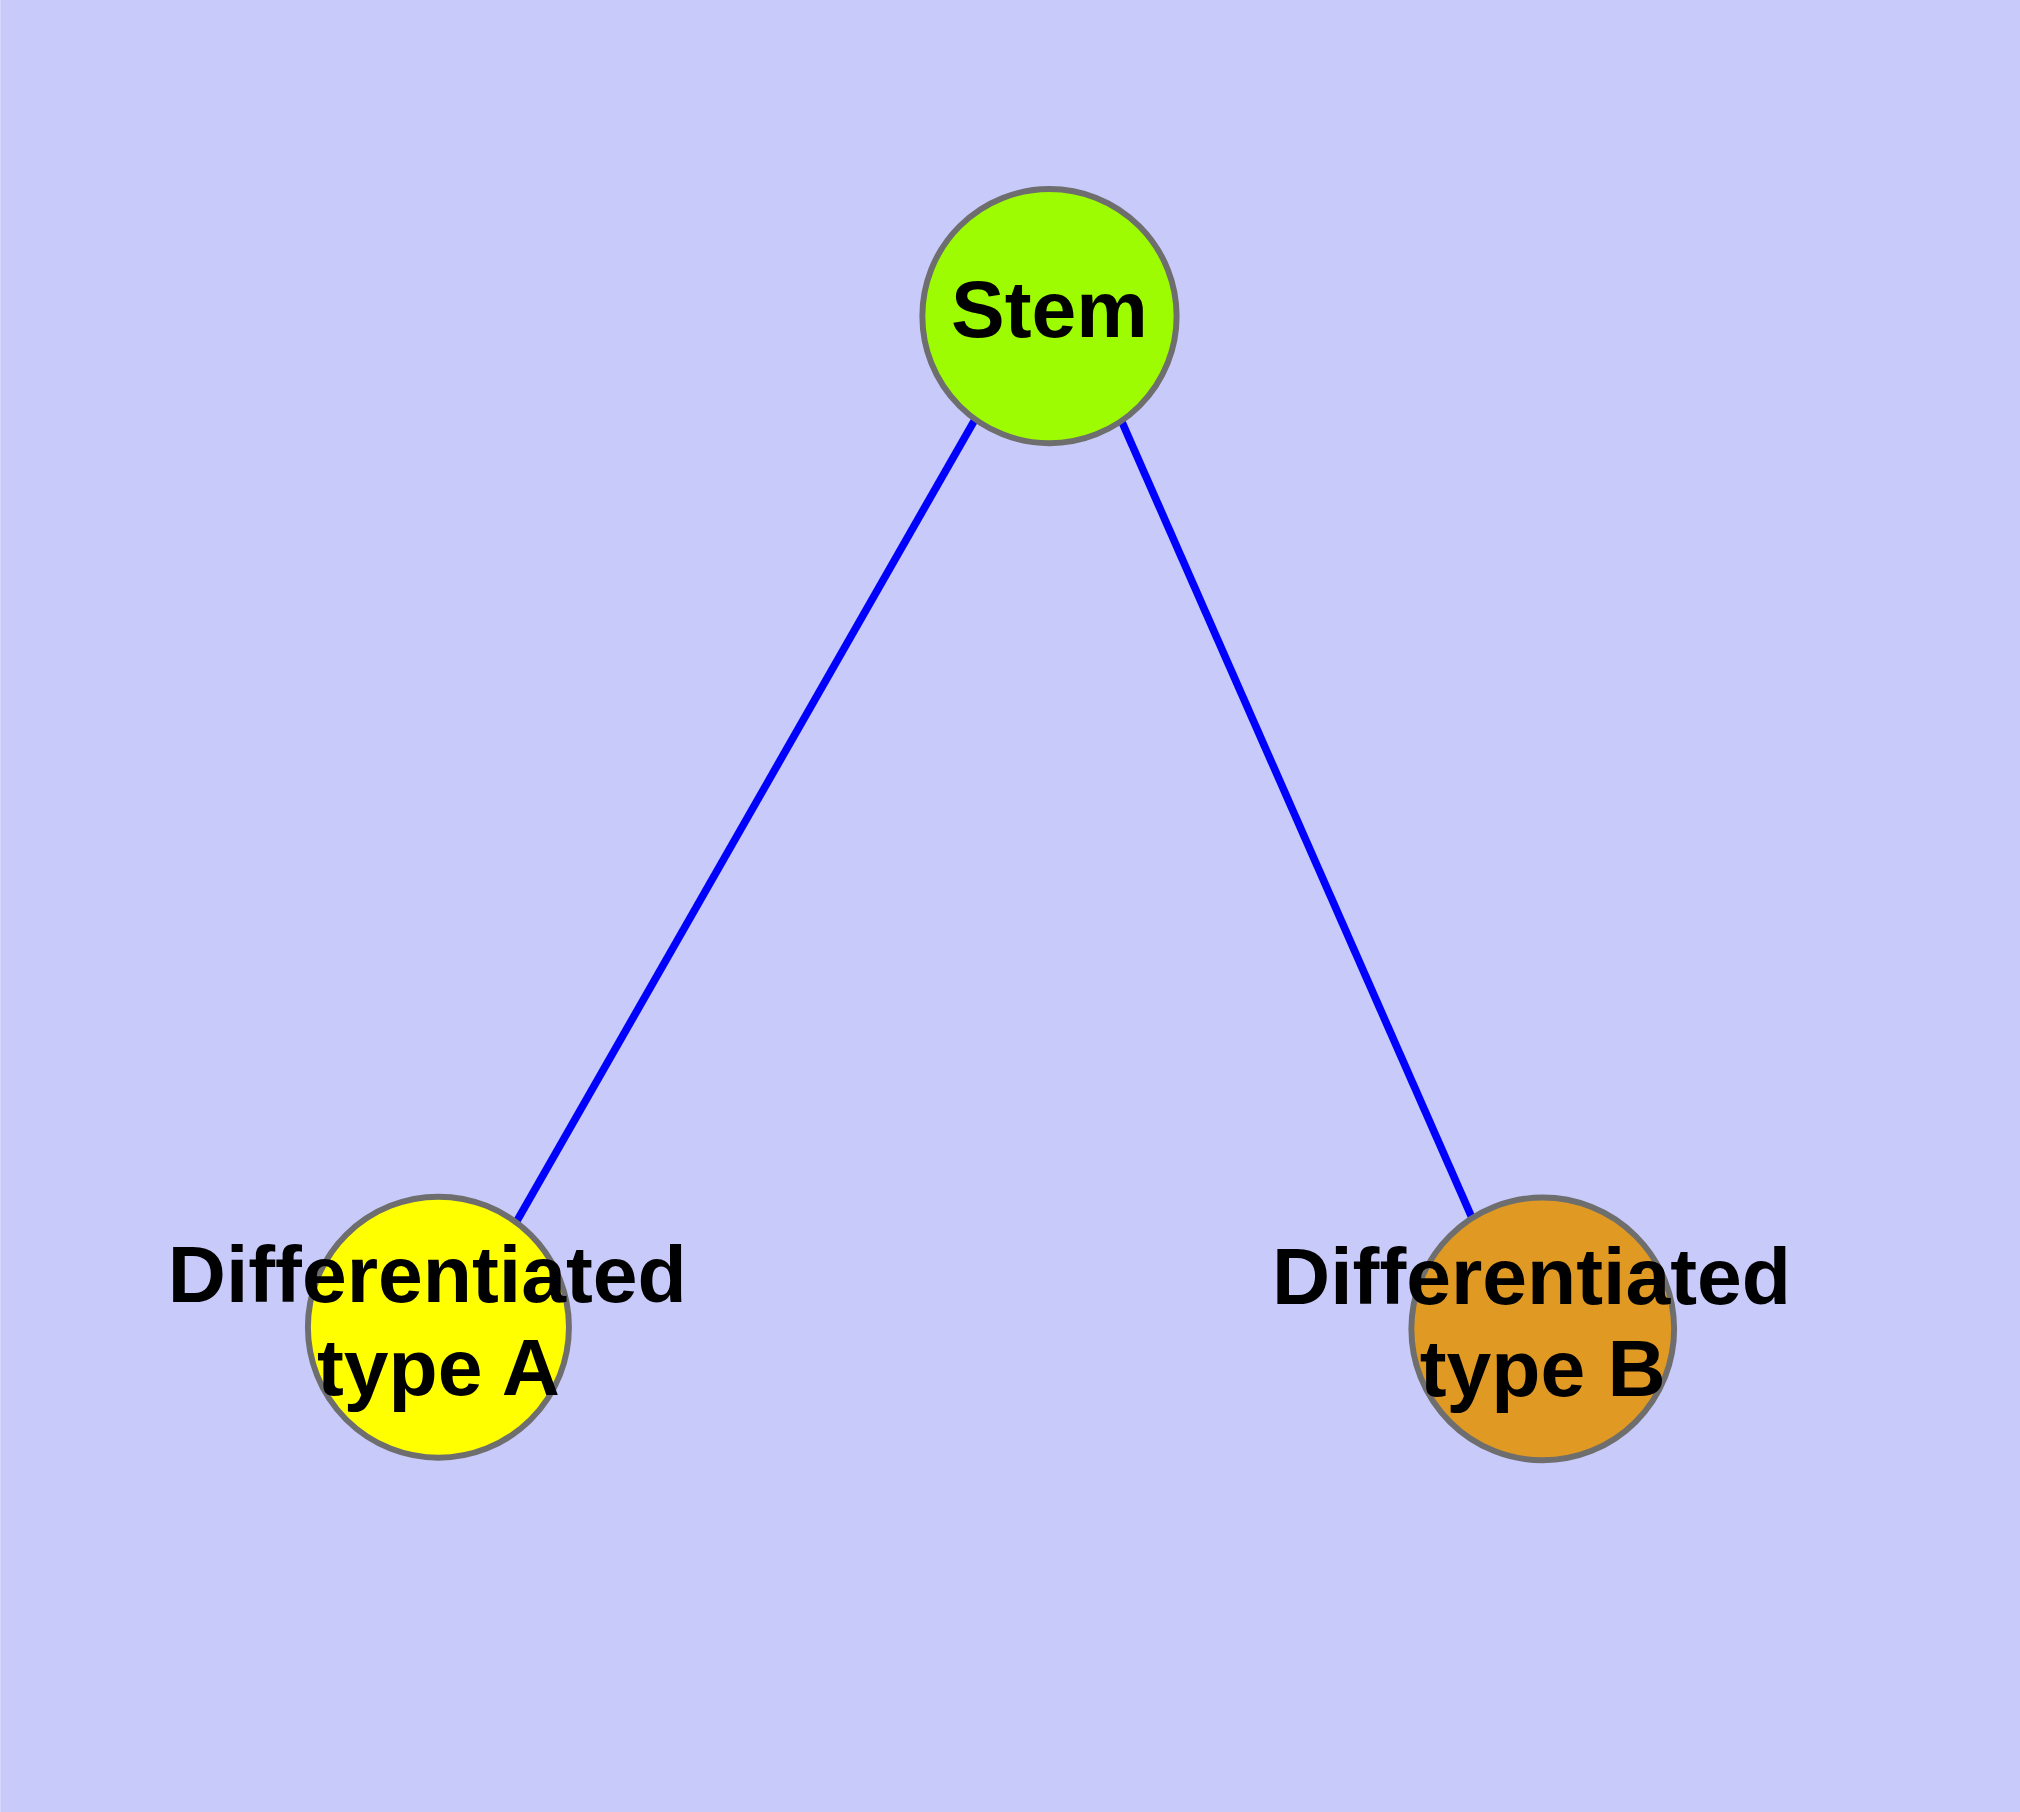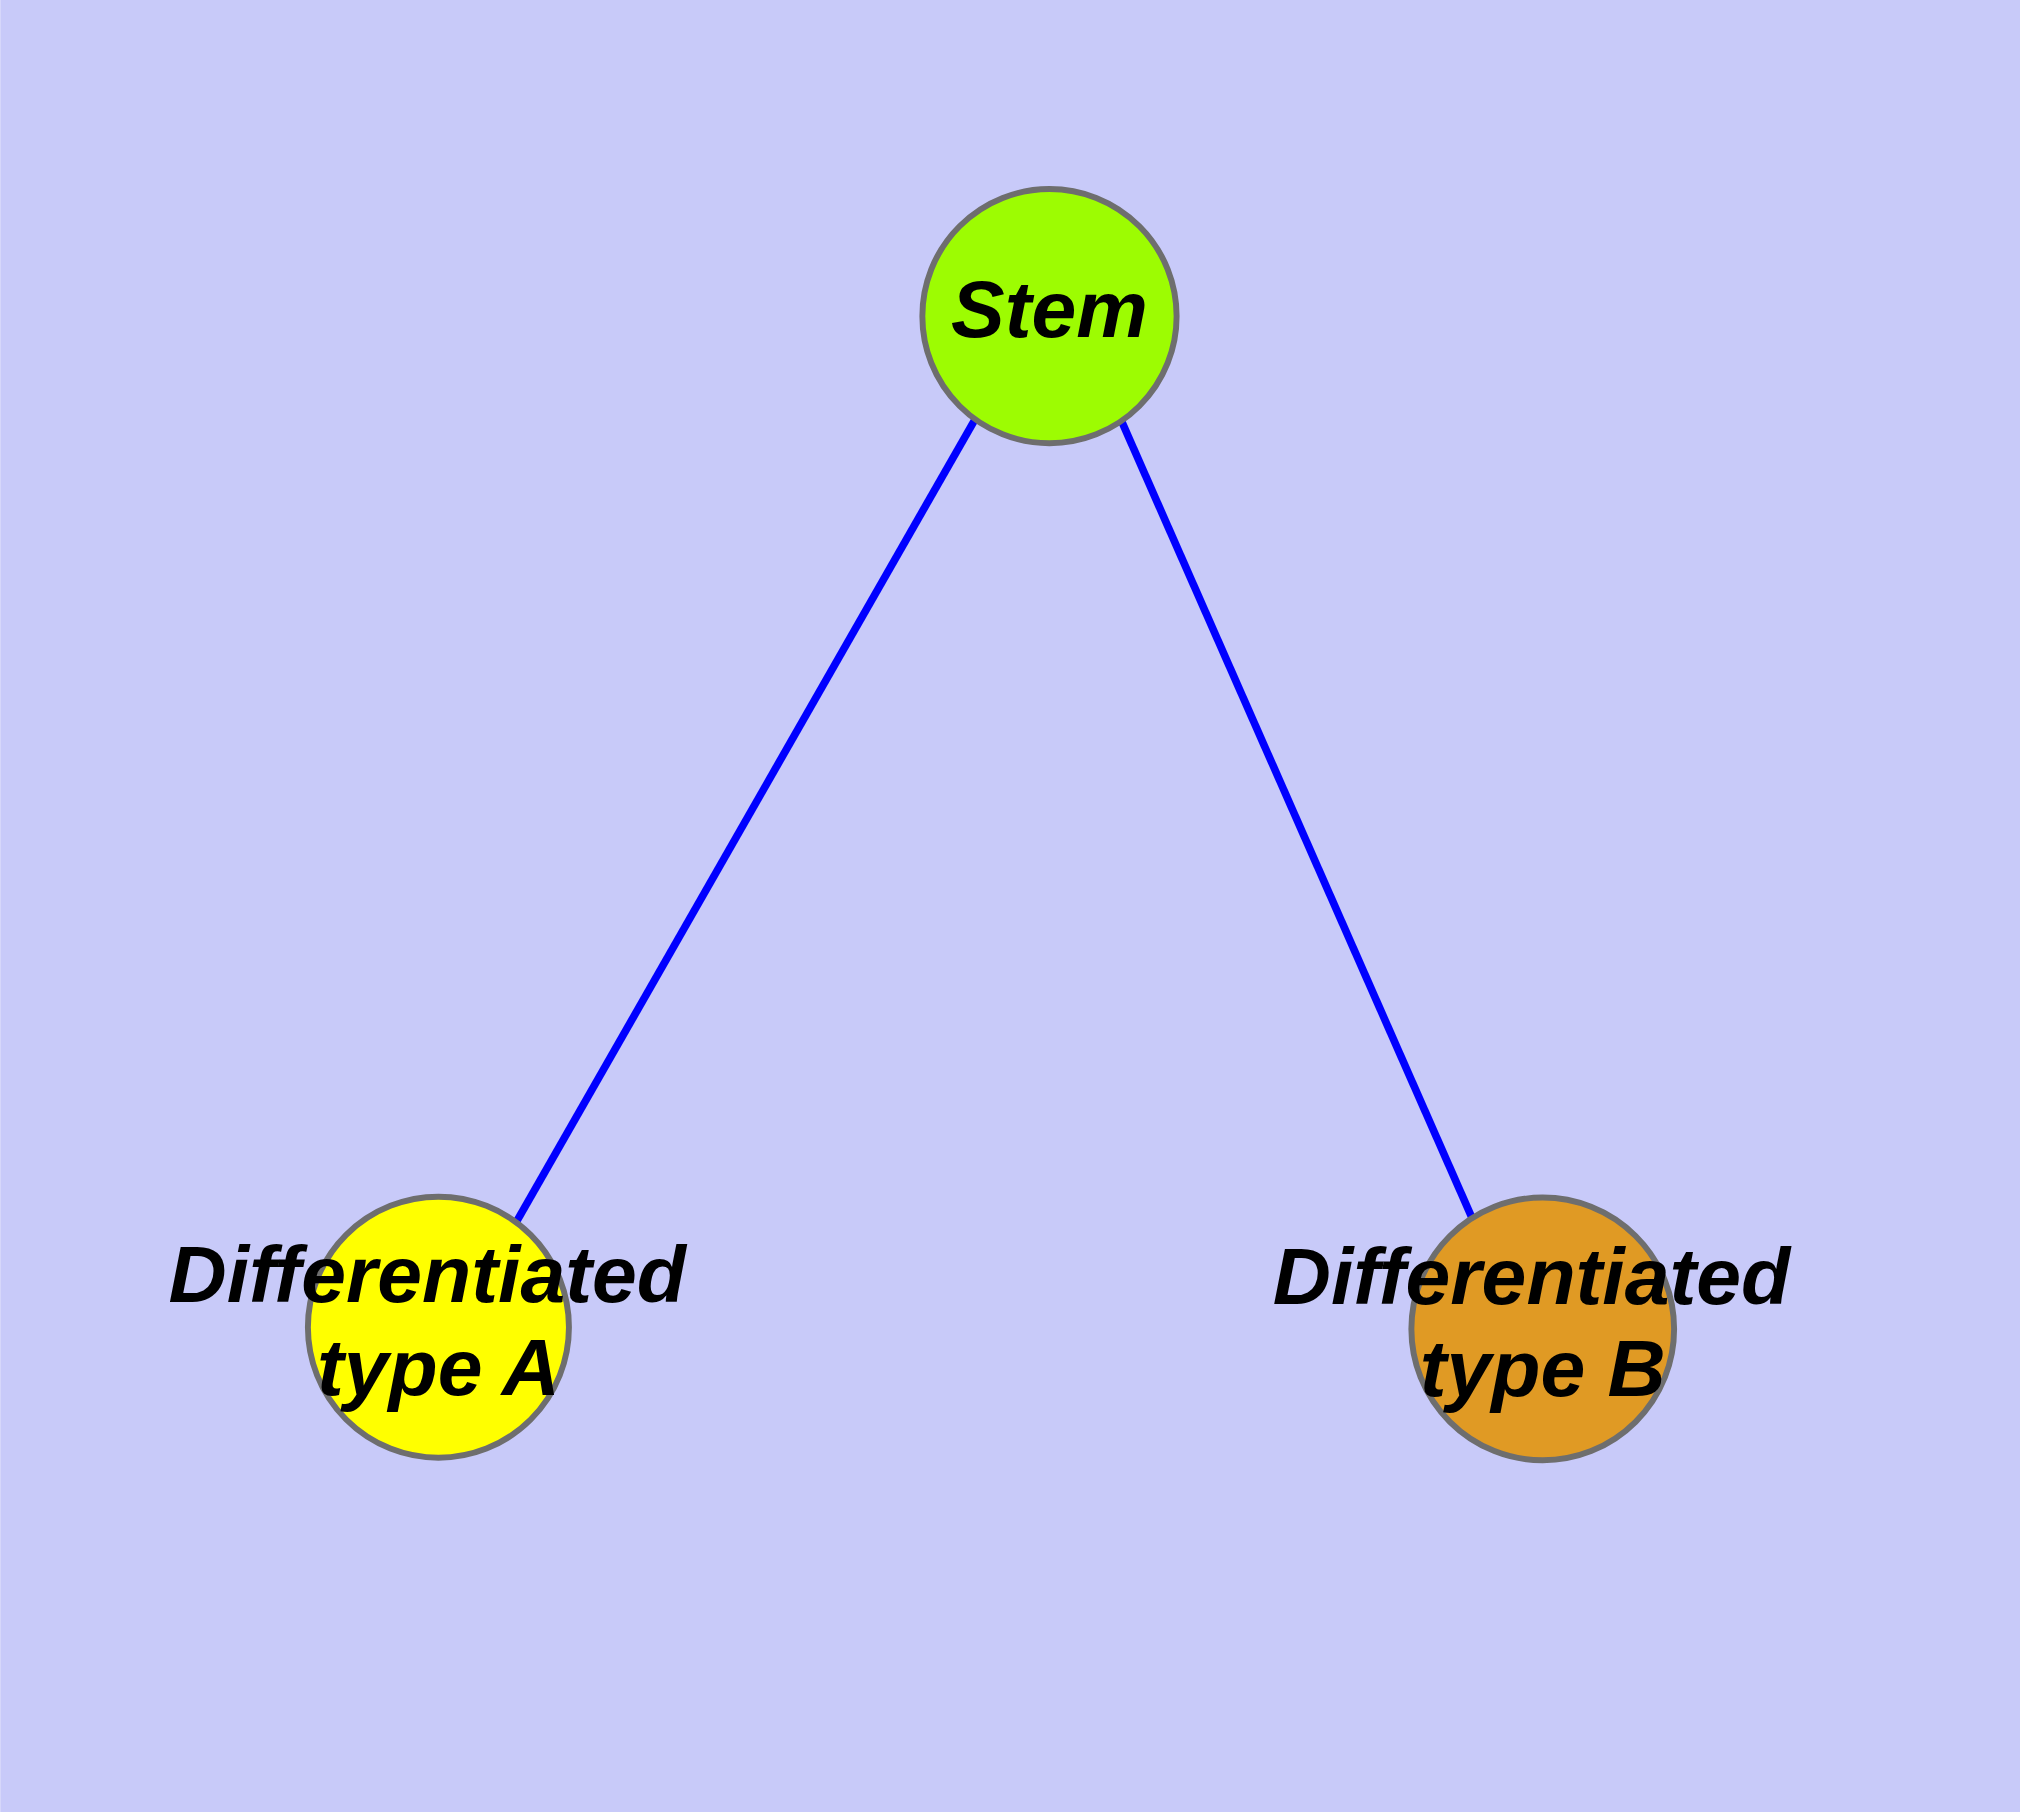--- a/index.html
+++ b/index.html
@@ -6,21 +6,20 @@
     margin: 0;
     padding: 0;
     background: #ffffff;
   }
   #canvas {
     position: relative;
     width: 2021px;
     height: 1812px;
     overflow: hidden;
     font-family: "Liberation Sans", "DejaVu Sans", sans-serif;
-    font-style: italic;
   }
   #graph-svg {
     position: absolute;
     top: 0;
     left: 0;
     width: 2021px;
     height: 1812px;
     display: block;
   }
   .node-label {

